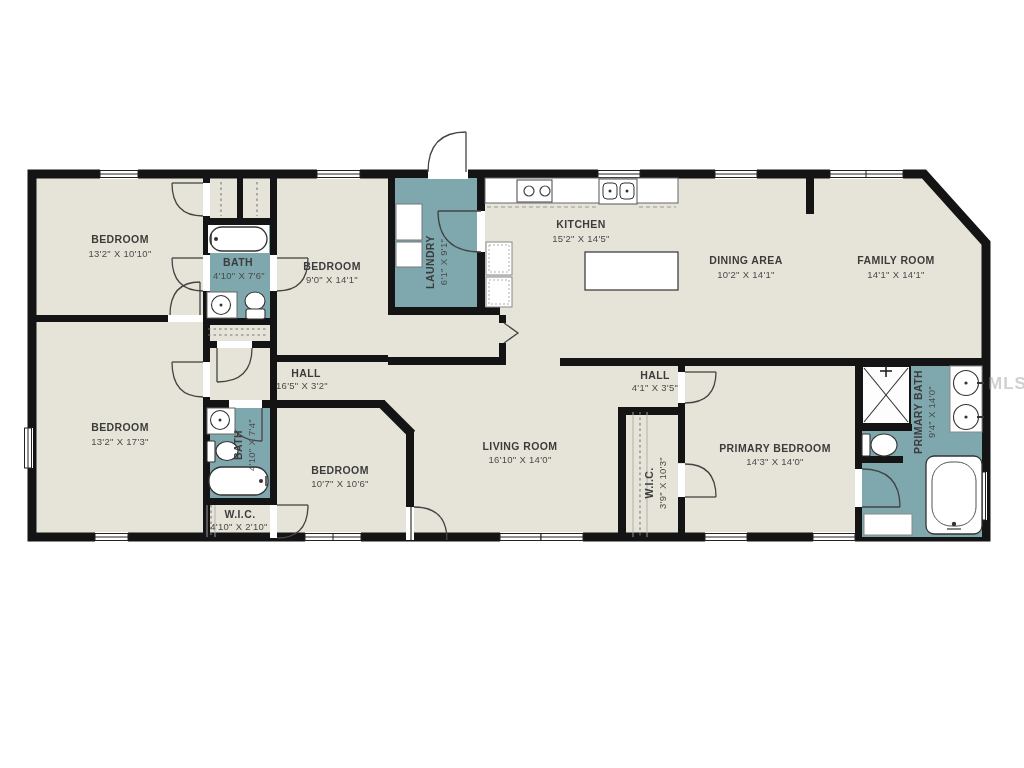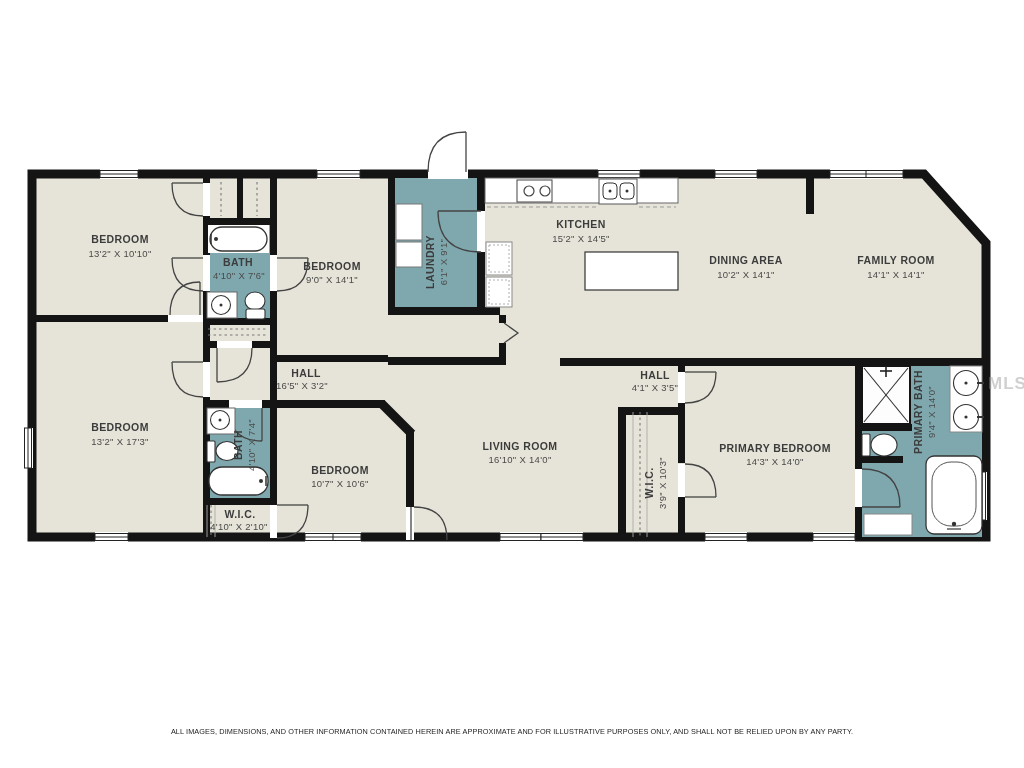--- a/index.html
+++ b/index.html
@@ -365,15 +365,14 @@
     <g>
           <text class="rn" x="240" y="518">W.I.C.</text>
           <text class="rd" x="239" y="530">4'10" X 2'10"</text>
         </g>
   </g>
 </svg>
 
 <div class="watermark">MLS</div>
 
 <div class="disclaimer">
-  <div>ALL IMAGES, DIMENSIONS, AND OTHER INFORMATION CONTAINED HEREIN ARE APPROXIMATE AND FOR ILLUSTRATIVE PURPOSES ONLY, AND SHALL NOT BE RELIED UPON BY ANY PARTY.</div>
 </div>
 </div>
 
 </body></html>

